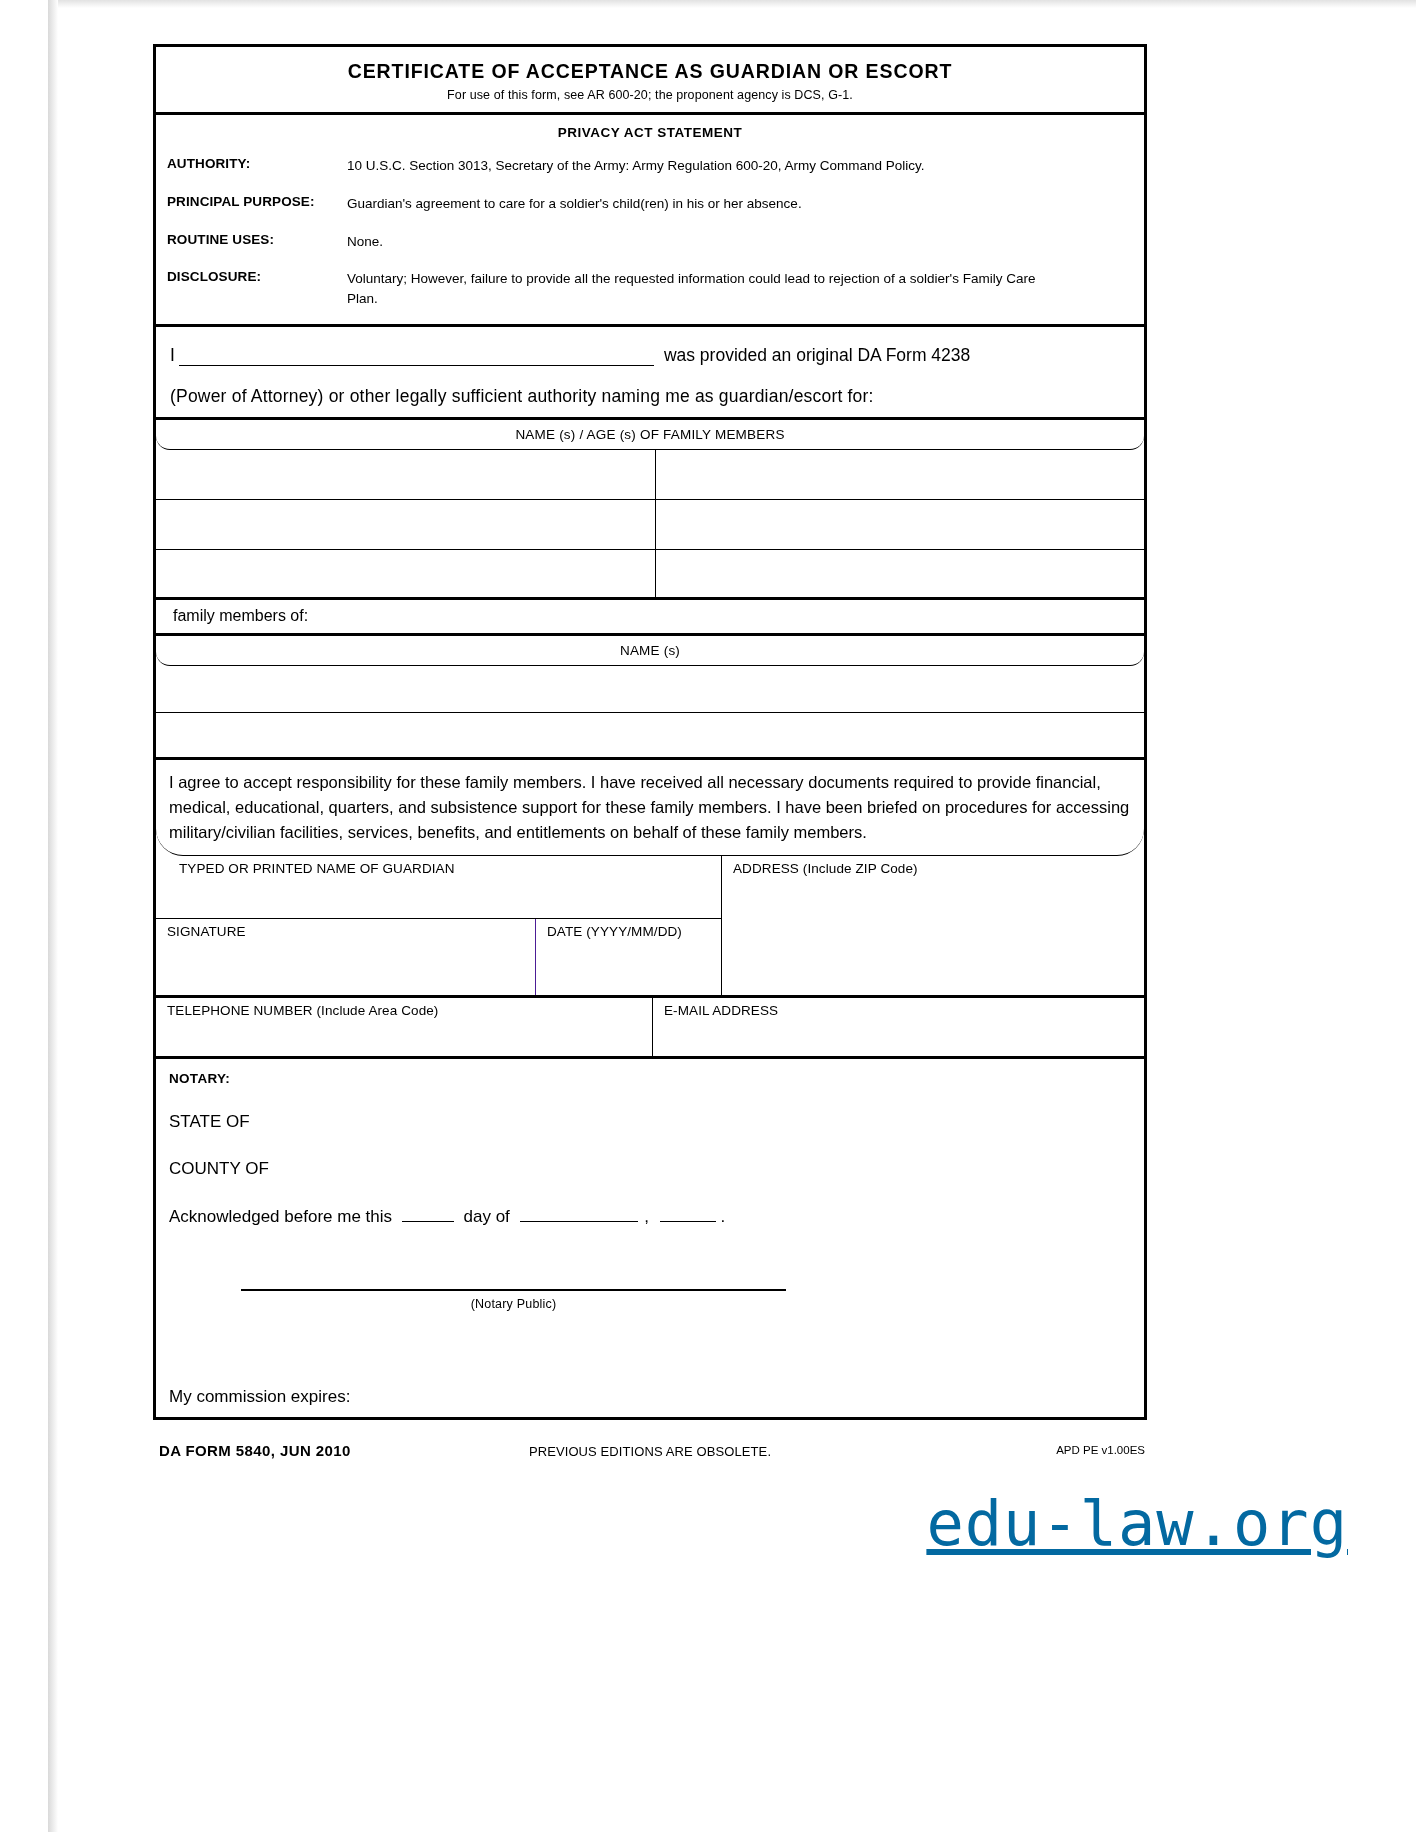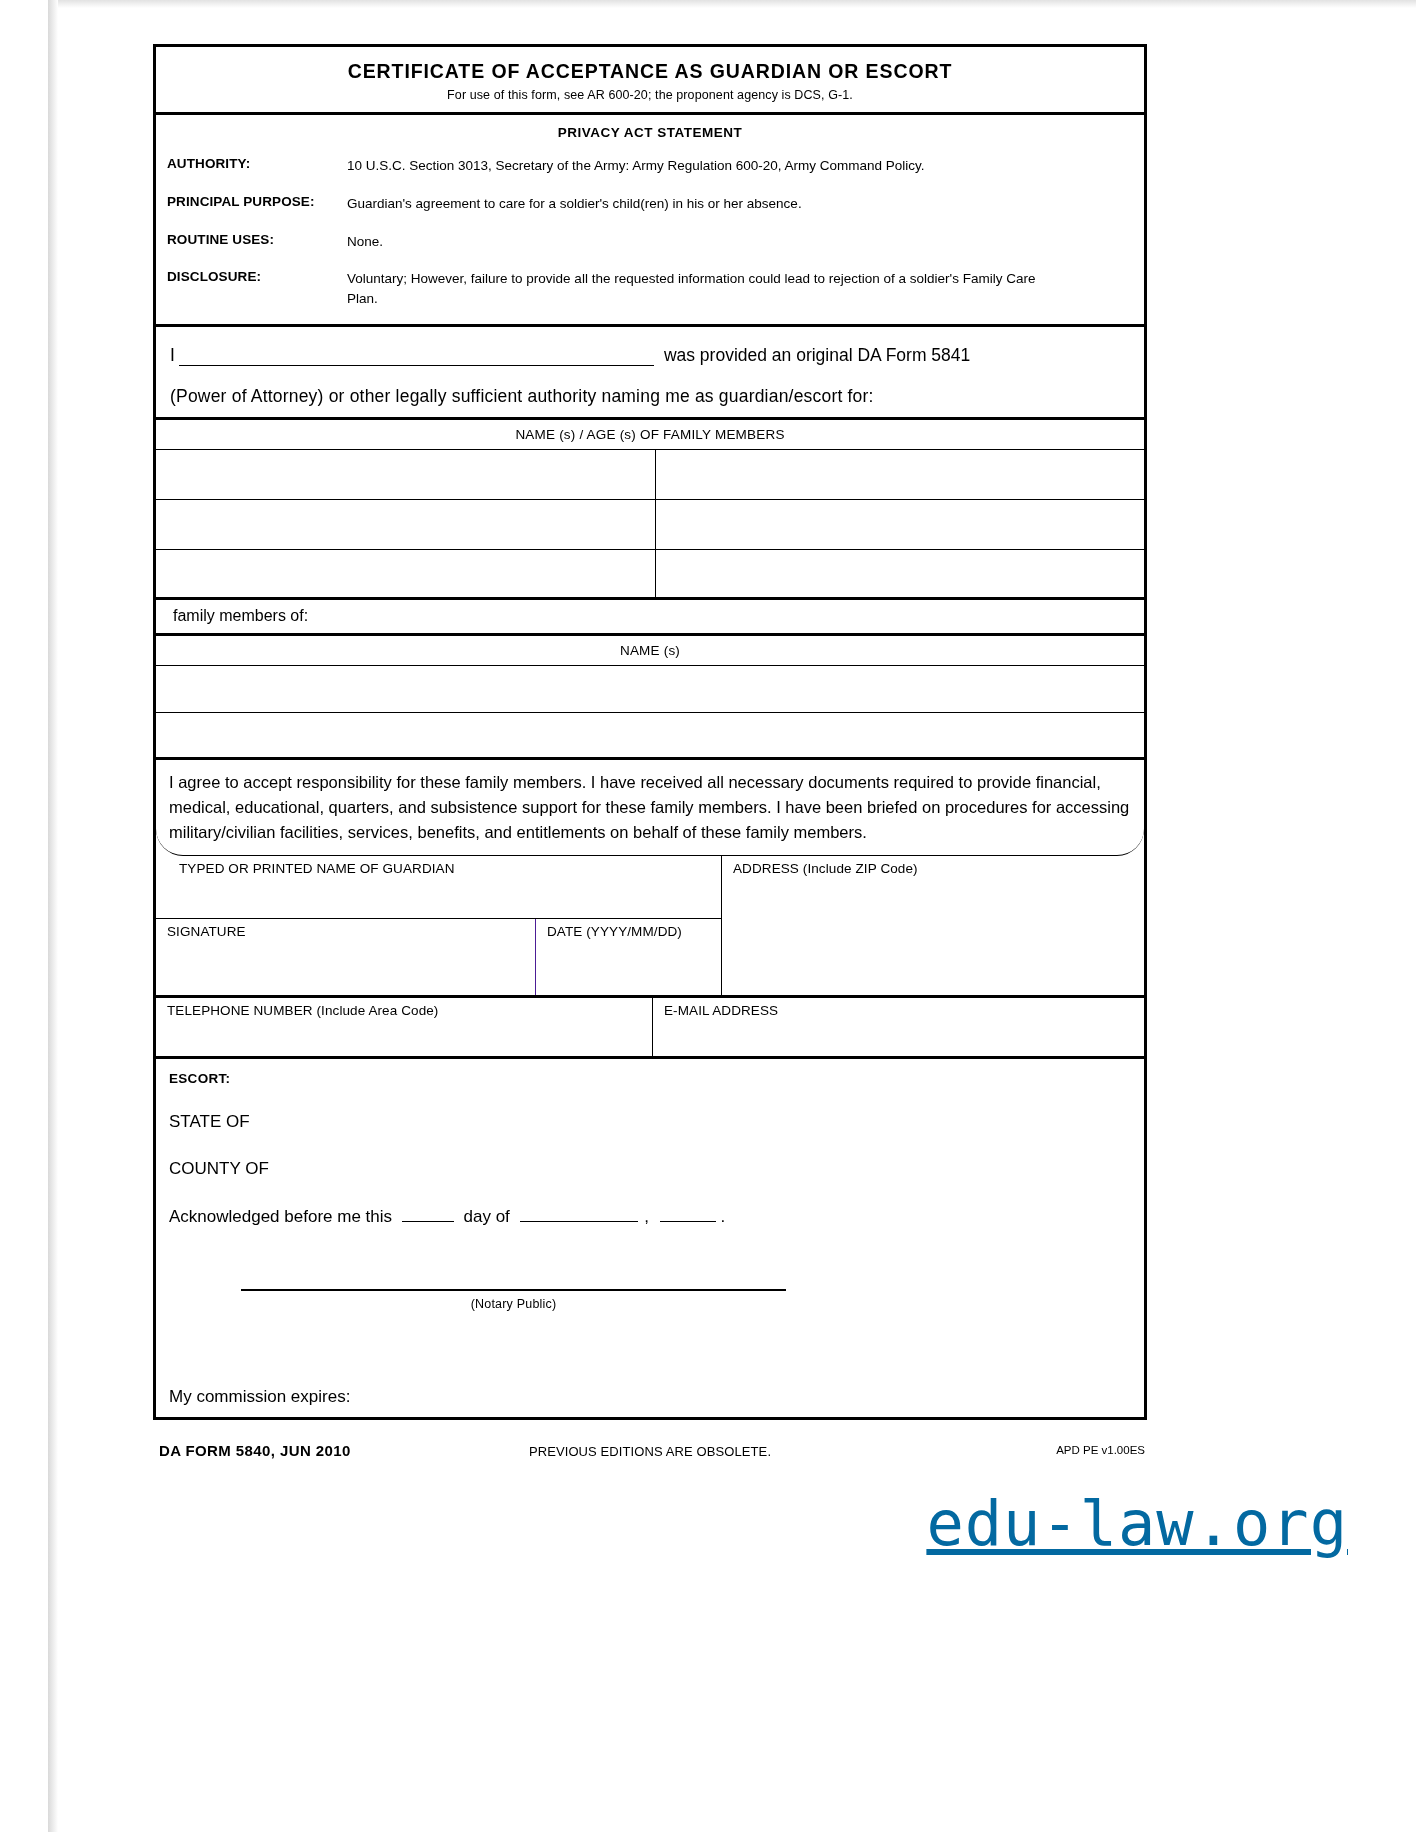--- a/index.html
+++ b/index.html
@@ -127,20 +127,21 @@
     margin-top: 20px;
     letter-spacing: 0.2px;
   }
 
   
   .colhdr {
     text-align: center;
     font-size: 13.5px;
     padding: 7px 0 7px 0;
     letter-spacing: 0.2px;
+    border-radius: 14px;
   }
   .split-row {
     display: flex;
     height: 50px;
   }
   .split-row > .cell-l {
     width: 500px;
     flex: 0 0 500px;
     border-right: 1px solid #000;
   }
@@ -328,21 +329,21 @@
       <div class="pa-row">
         <div class="pa-label">DISCLOSURE:</div>
         <div class="pa-val" style="max-width:700px;">Voluntary; However, failure to provide all the requested information could lead to rejection of a soldier's Family Care Plan.</div>
       </div>
     </div>
 
     <div class="band stmt">
       <div class="stmt-line1">
         <span class="stmt-i">I</span>
         <span class="blank-long"></span>
-        <span>was  provided an original DA Form 5841</span>
+        <span>was  provided an original DA Form 4238</span>
       </div>
       <div class="stmt-line2">(Power of Attorney)  or other legally sufficient authority naming me as guardian/escort for:</div>
     </div>
 
     <div class="band-thin colhdr">NAME  (s)  / AGE  (s)  OF FAMILY MEMBERS</div>
 
     <div class="band-thin split-row">
       <div class="cell-l"></div>
       <div class="cell-r"></div>
     </div>
@@ -391,21 +392,21 @@
         <div class="fld-lbl">TELEPHONE NUMBER  (Include Area Code)</div>
         <div class="fld-val"></div>
       </div>
       <div class="gi-mail fld h-tel">
         <div class="fld-lbl">E-MAIL ADDRESS</div>
         <div class="fld-val"></div>
       </div>
     </div>
 
     <div class="notary">
-      <div class="notary-title">ESCORT:</div>
+      <div class="notary-title">NOTARY:</div>
       <div class="notary-line">STATE OF</div>
       <div class="notary-line">COUNTY OF</div>
 
       <div class="ack">
         <span>Acknowledged before me this</span>
         <span class="bl-sm"></span>
         <span>day of</span>
         <span class="bl-md"></span>
         <span>,</span>
         <span class="bl-xs"></span>

